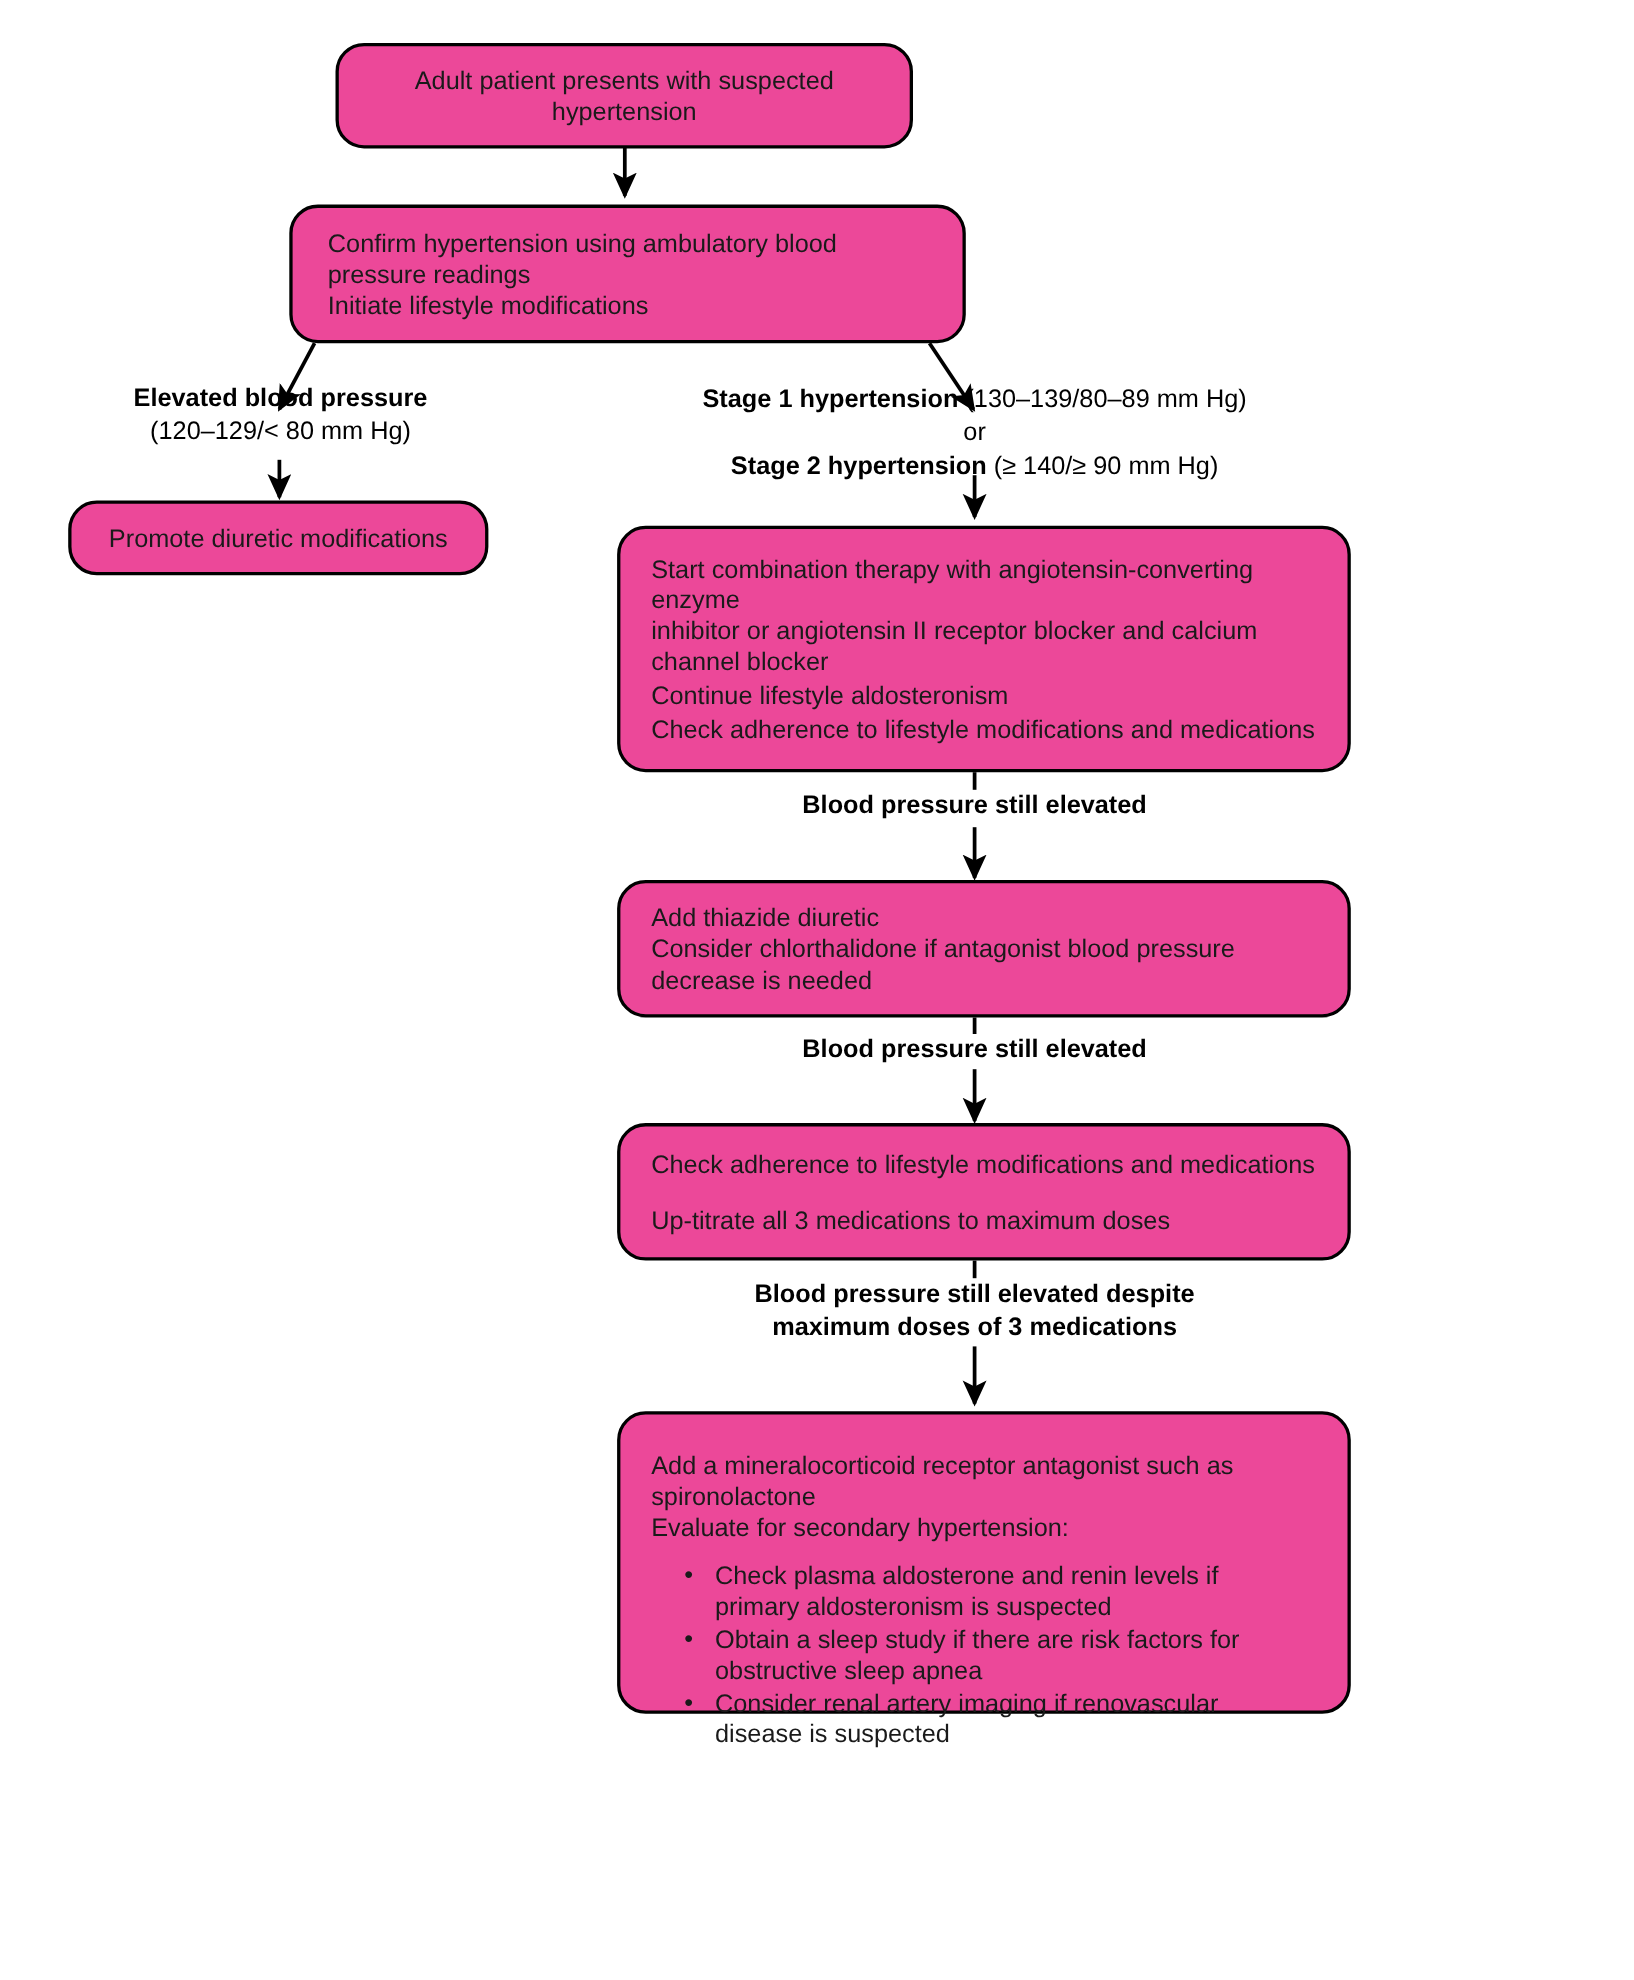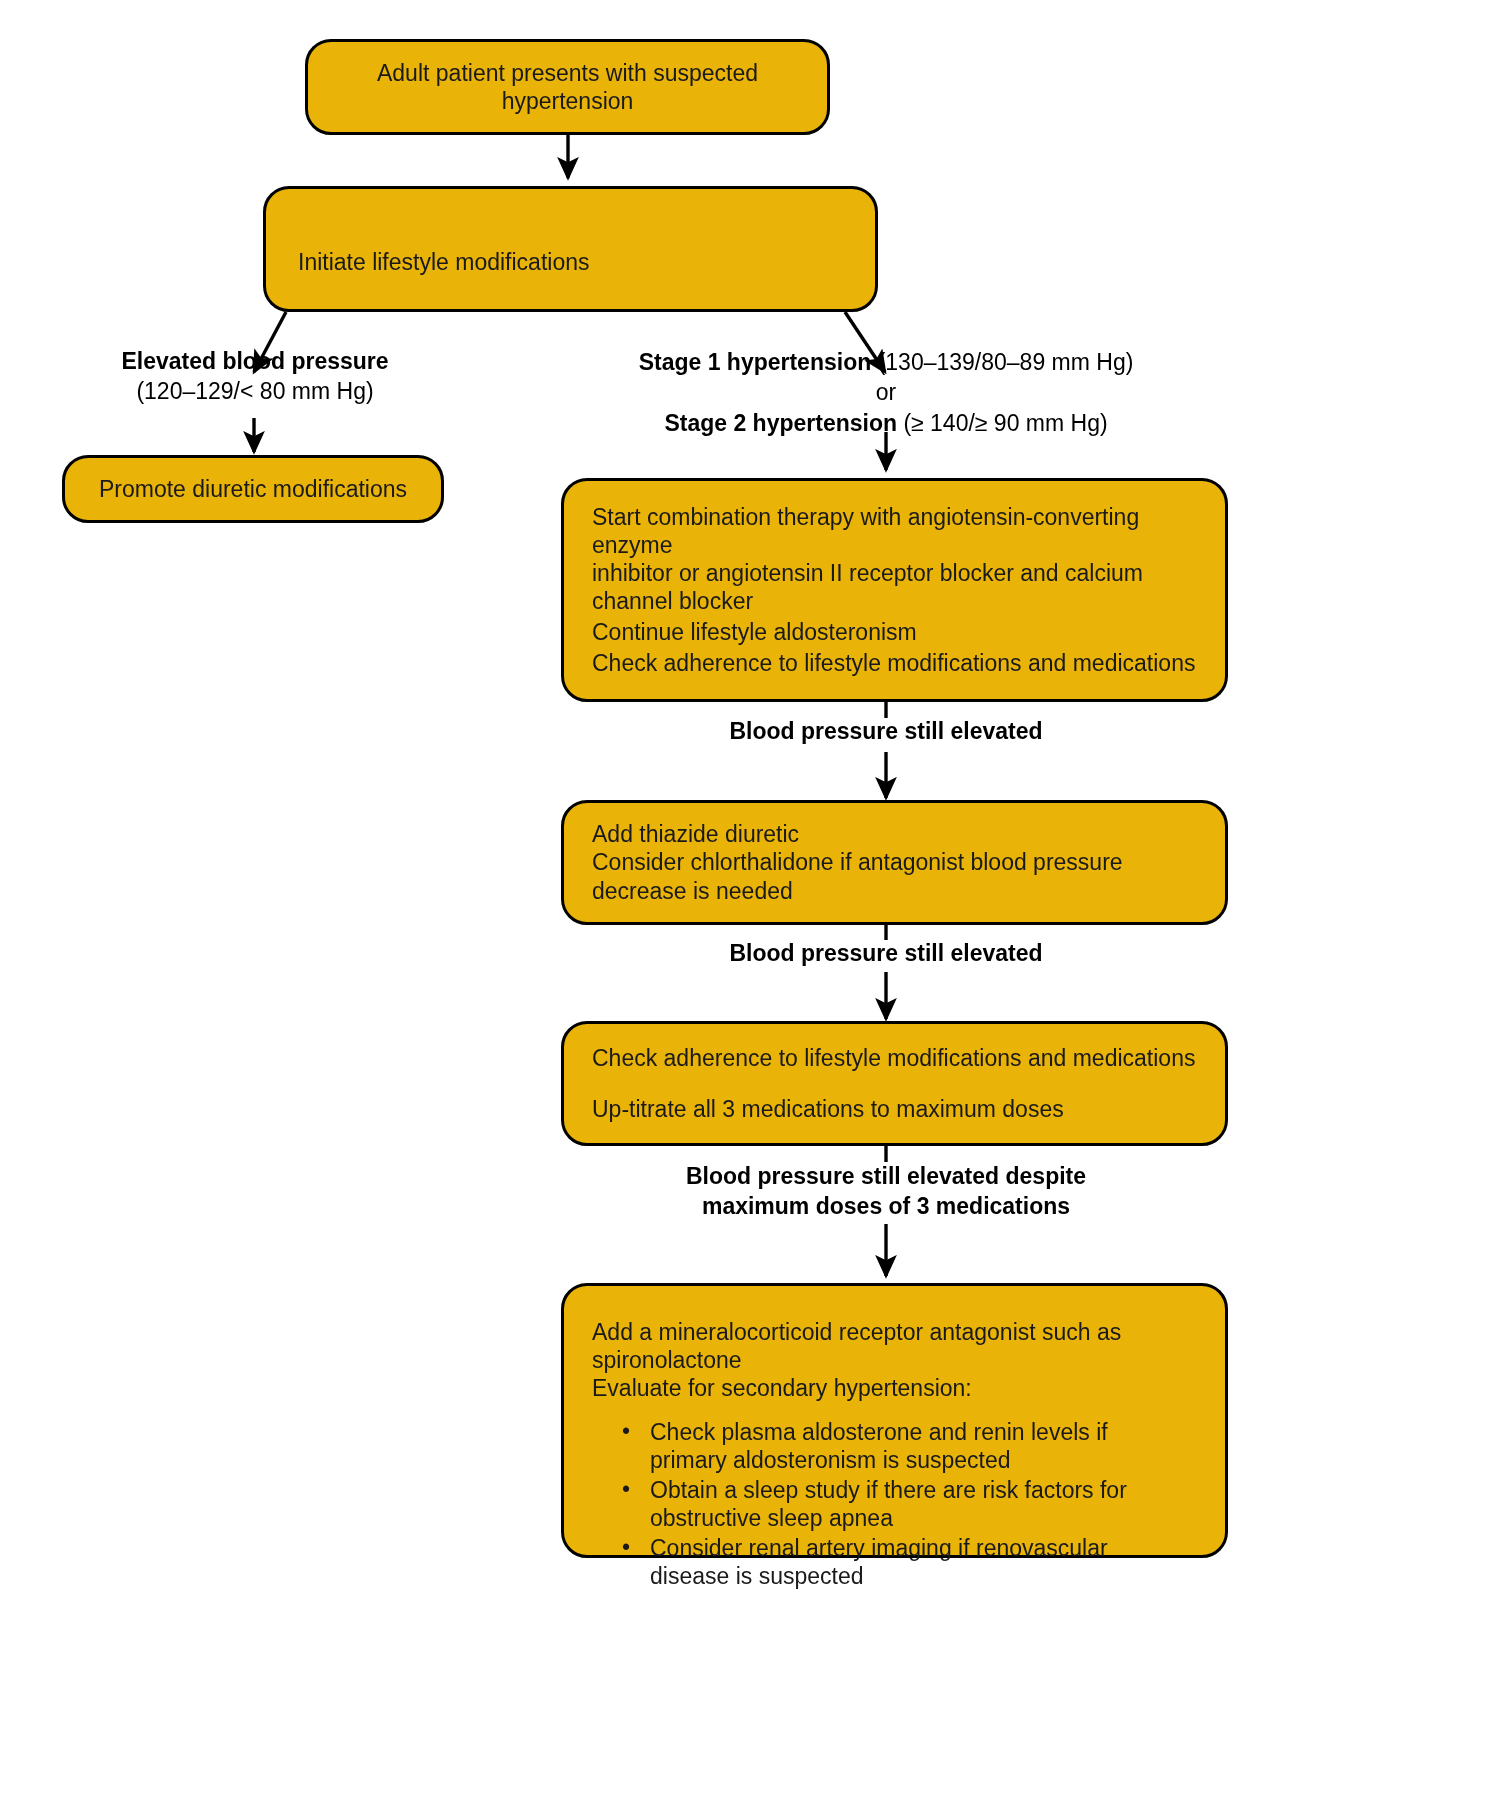--- a/index.html
+++ b/index.html
@@ -11,21 +11,21 @@
     position: relative;
     font-family: "Liberation Sans", sans-serif;
     color: #000000;
     overflow: hidden;
   }
   #canvas { position: absolute; inset: 0; }
 
   .node {
     position: absolute;
     box-sizing: border-box;
-    background: #eab308;
+    background: #ec4899;
     border: 3px solid #000000;
     border-radius: 26px;
     display: flex;
     flex-direction: column;
     justify-content: center;
   }
   .node .line {
     font-size: 23px;
     line-height: 1.22;
     color: #1a1a1a;
@@ -107,20 +107,21 @@
     <line x1="886" y1="1146" x2="886" y2="1162" stroke="#000000" stroke-width="3.4"></line>
 
     <line x1="886" y1="1224" x2="886" y2="1276" stroke="#000000" stroke-width="3.4" marker-end="url(#ah)"></line>
   </svg>
 
   <div class="node center" style="left:305px; top:39px; width:525px; height:96px; align-items:center;">
     <div class="line">Adult patient presents with suspected hypertension</div>
   </div>
 
   <div class="node left" style="left:263px; top:186px; width:615px; height:126px; padding:20px 32px;">
+    <div class="line">Confirm hypertension using ambulatory blood pressure readings</div>
     <div class="gap-sm"></div>
     <div class="line">Initiate lifestyle modifications</div>
   </div>
 
   <div class="flowlabel" style="left:60px; top:346px; width:390px;">
     <b>Elevated blood pressure</b><br>
     <span>(120–129/&lt; 80 mm Hg)</span>
   </div>
 
   <div class="node center" style="left:62px; top:455px; width:382px; height:68px; align-items:center;">

